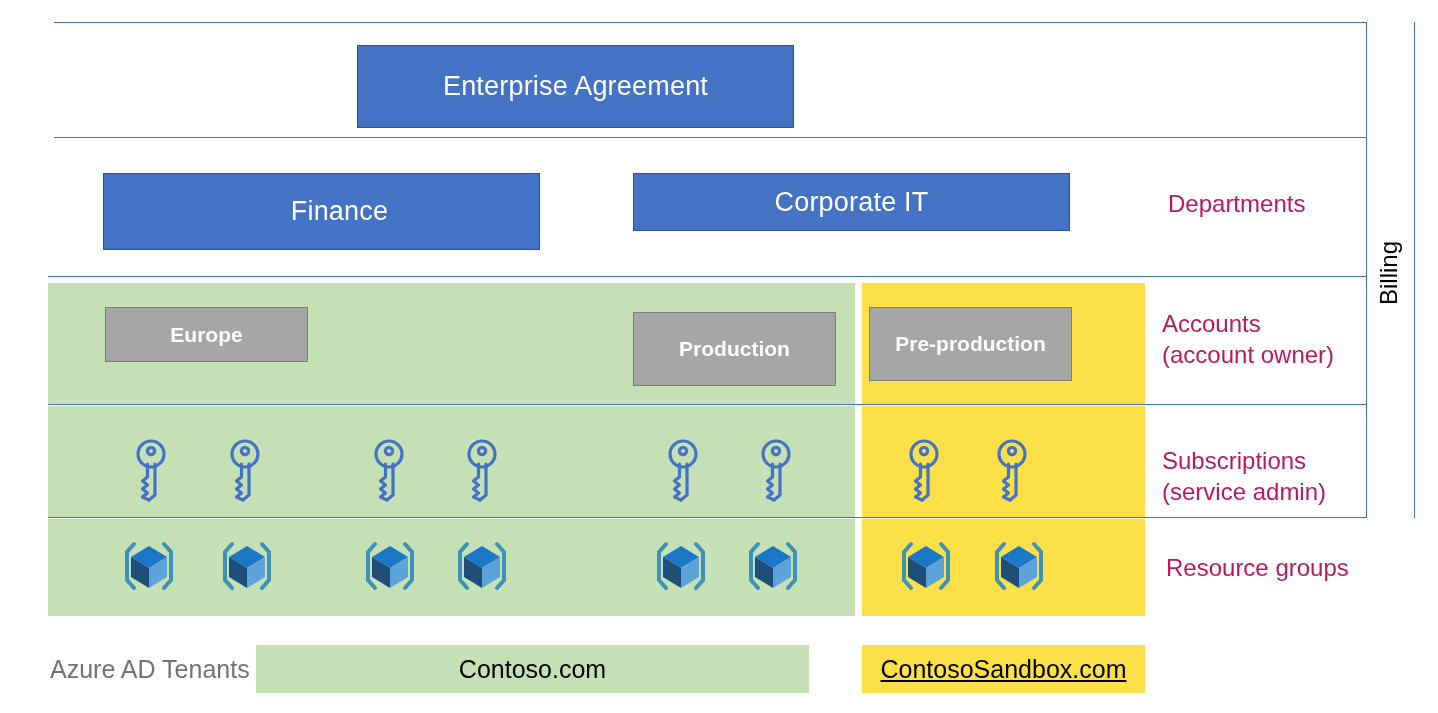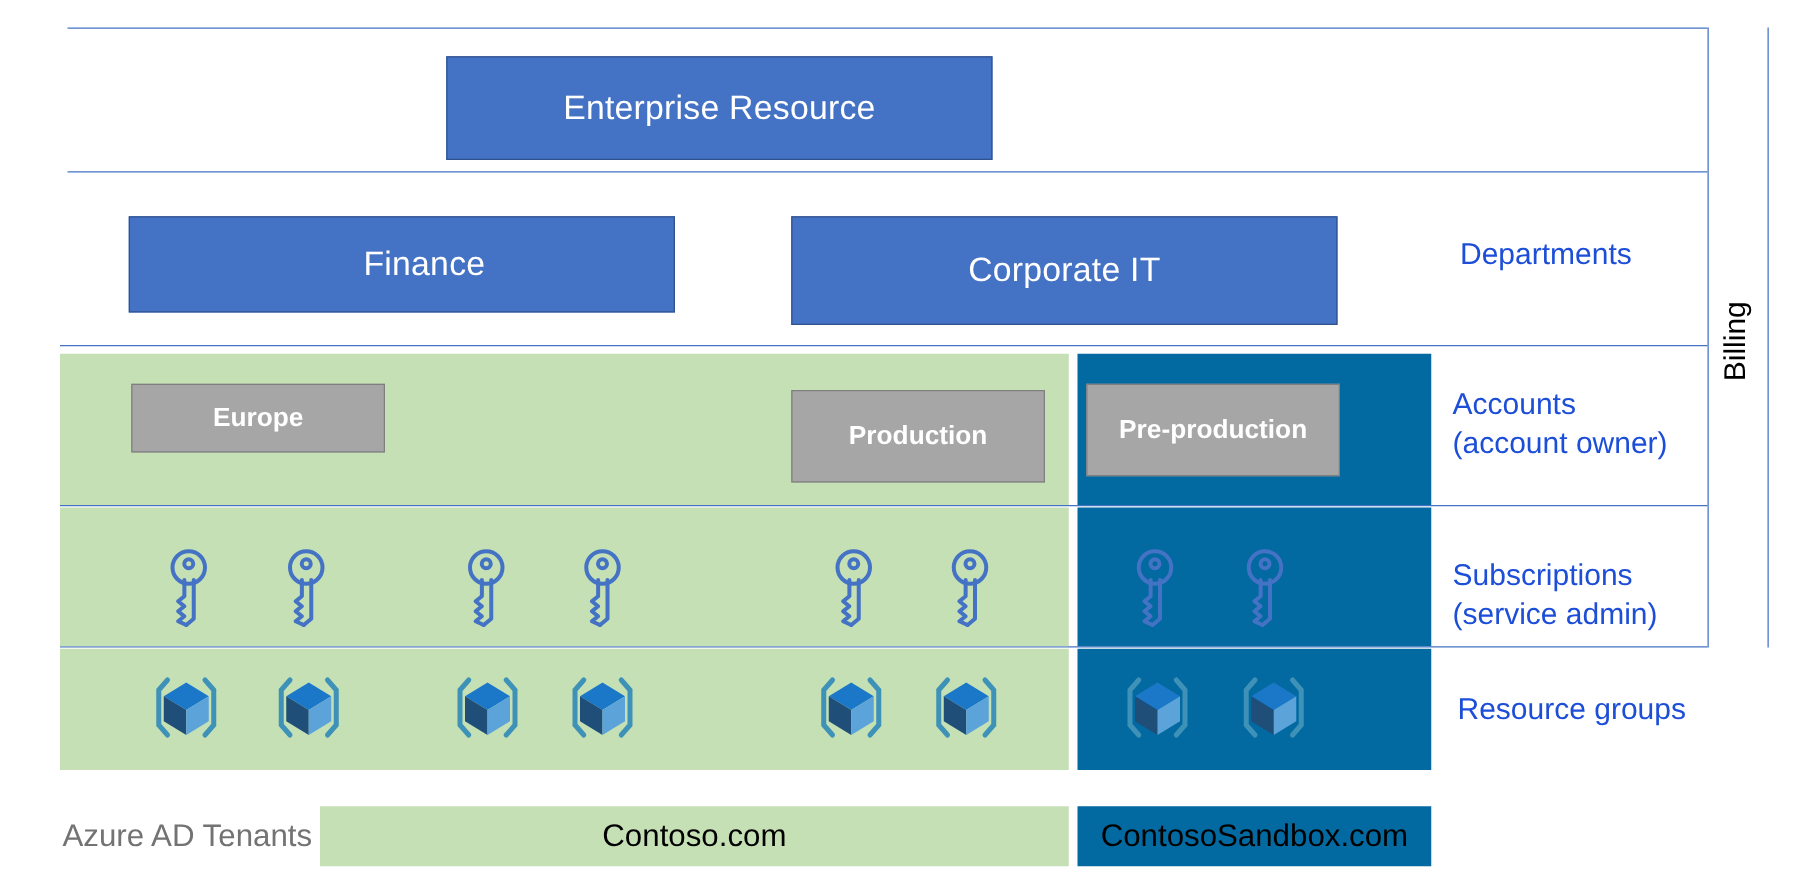--- a/index.html
+++ b/index.html
@@ -12,21 +12,21 @@
   }
   #stage{position:absolute;left:0;top:0;width:1438px;height:713px;}
 
   
   .hline{position:absolute;height:0;border-top:1.5px solid #4472C4;}
   .vline{position:absolute;width:0;border-left:1.5px solid #4472C4;}
 
   
   .band{position:absolute;}
   .band-green{background:#C5E0B4;}
-  .band-yellow{background:#0369a1;}
+  .band-yellow{background:#fde047;text-decoration:underline;}
 
   
   .bluebox{
     position:absolute;
     background:#4472C4;
     border:1.5px solid #2F528F;
     box-sizing:border-box;
     display:flex;align-items:center;justify-content:center;
     color:#ffffff;
     font-size:27px;
@@ -42,21 +42,21 @@
     box-sizing:border-box;
     display:flex;align-items:center;justify-content:center;
     color:#ffffff;
     font-size:21px;
     font-weight:bold;
   }
 
   
   .rowlabel{
     position:absolute;
-    color:#1d4ed8;
+    color:#be185d;
     font-size:24px;
     line-height:1.28;
     white-space:pre-line;
   }
 
   
   .billing{
     position:absolute;
     color:#000000;
     font-size:24px;
@@ -101,27 +101,27 @@
   <div class="band band-green" style="left:48px;  top:283px; width:807px;  height:121px;"></div>
   <div class="band band-yellow" style="left:862px; top:283px; width:283px;  height:121px;"></div>
 
   <div class="band band-green" style="left:48px;  top:406px; width:807px;  height:111px;"></div>
   <div class="band band-yellow" style="left:862px; top:406px; width:283px;  height:111px;"></div>
 
   <div class="band band-green" style="left:48px;  top:519px; width:807px;  height:97px;"></div>
   <div class="band band-yellow" style="left:862px; top:519px; width:283px;  height:97px;"></div>
 
   <div class="bluebox" style="left:357px; top:45px; width:437px; height:83px;">
-    <span>Enterprise Resource</span>
+    <span>Enterprise Agreement</span>
   </div>
 
   <div class="bluebox" style="left:103px; top:173px; width:437px; height:77px;padding-left:36px;">
     <span>Finance</span>
   </div>
-  <div class="bluebox" style="left:633px; top:173px; width:437px; height:87px;">
+  <div class="bluebox" style="left:633px; top:173px; width:437px; height:58px;">
     <span>Corporate IT</span>
   </div>
 
   <div class="graybox" style="left:105px; top:307px; width:203px; height:55px;">
     <span>Europe</span>
   </div>
   <div class="graybox" style="left:633px; top:312px; width:203px; height:74px;justify-content:center;">
     <span>Production</span>
   </div>
   <div class="graybox" style="left:869px; top:307px; width:203px; height:74px;">
@@ -301,20 +301,20 @@
   <div class="rowlabel" style="left:1168px; top:189px;">Departments</div>
   <div class="rowlabel" style="left:1162px; top:309px;">Accounts
 (account owner)</div>
   <div class="rowlabel" style="left:1162px; top:446px;">Subscriptions
 (service admin)</div>
   <div class="rowlabel" style="left:1166px; top:553px;">Resource groups</div>
 
   <div class="billing" style="left:1340px; top:258px; width:100px; height:30px;">Billing</div>
 
   <div class="tenantlabel" style="left:50px; top:655px;">Azure AD Tenants</div>
-  <div class="tenantbox band-green" style="left:256px; top:645px; width:599px; height:48px;text-align:center;">
+  <div class="tenantbox band-green" style="left:256px; top:645px; width:553px; height:48px;text-align:center;">
     <span>Contoso.com</span>
   </div>
   <div class="tenantbox band-yellow" style="left:862px; top:645px; width:283px; height:48px;">
     <span>ContosoSandbox.com</span>
   </div>
 
 </div>
 
 </body></html>

